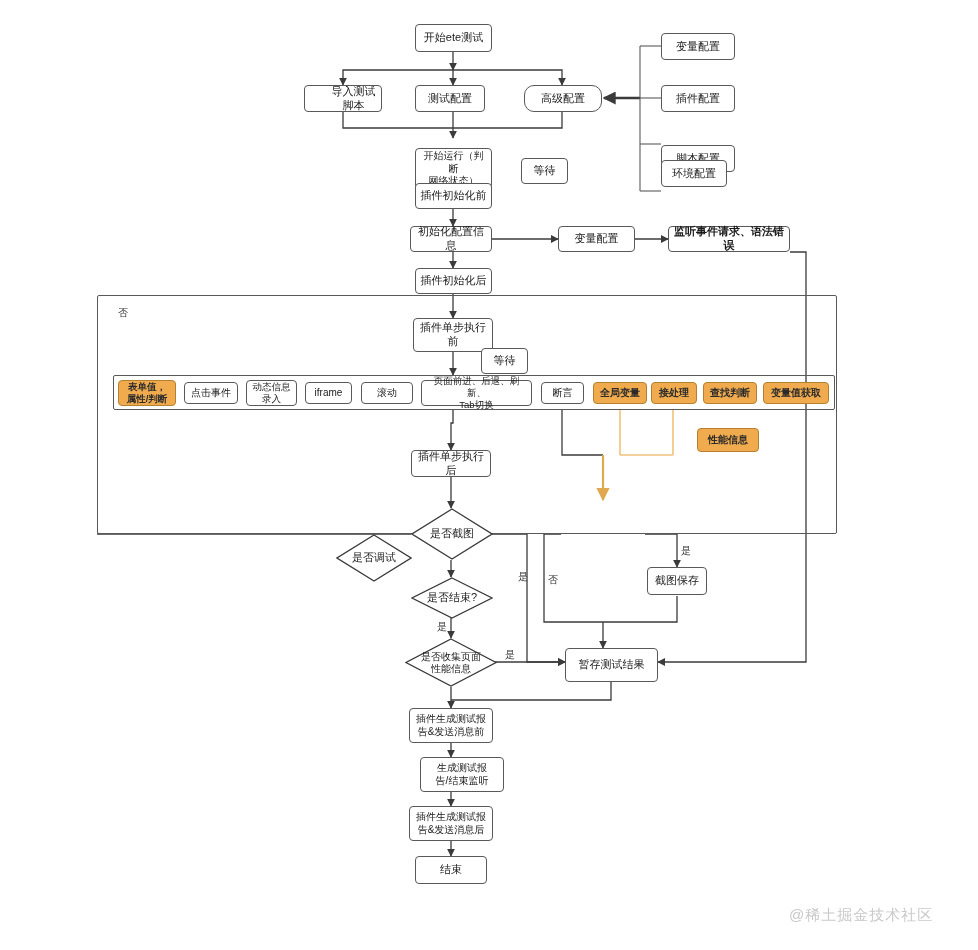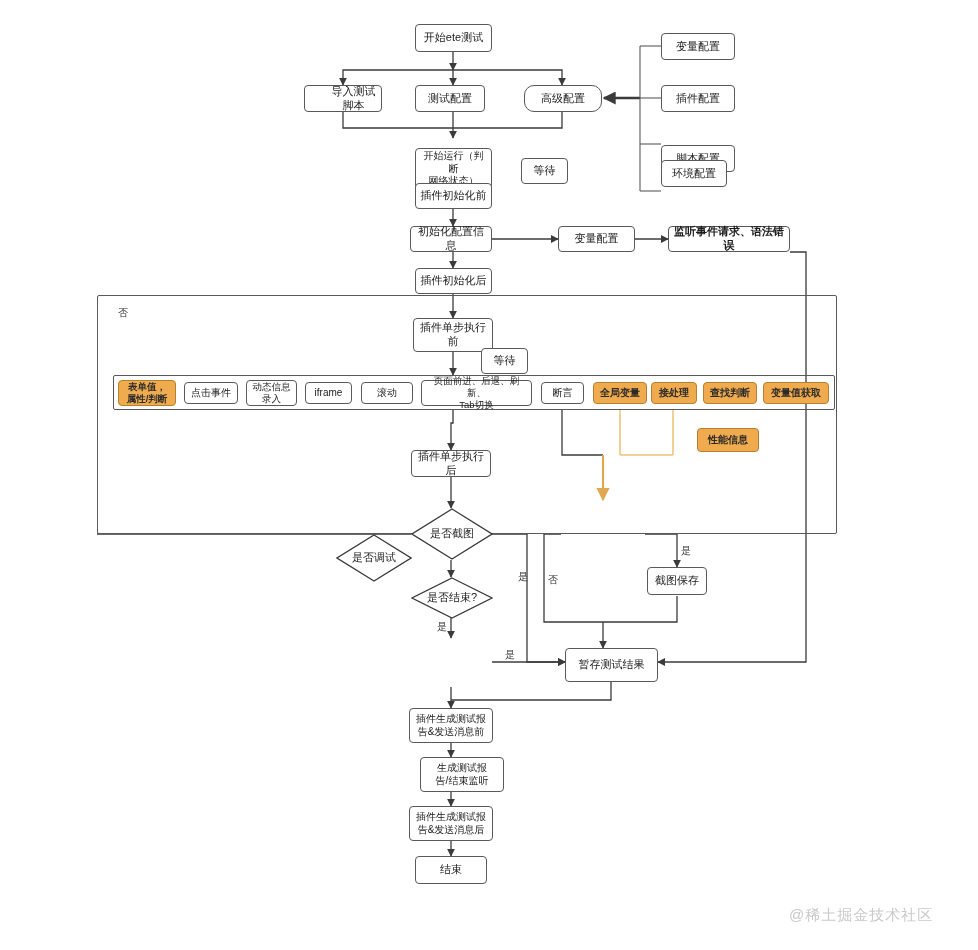--- a/index.html
+++ b/index.html
@@ -265,20 +265,27 @@
     <div class="diamond-label">是否调试</div>
   </div>
 
   <div class="diamond-wrap" style="left:411px; top:577px; width:82px; height:42px;">
     <svg viewBox="0 0 82 42" preserveAspectRatio="none">
       <polygon points="41,1 81,21 41,41 1,21" fill="#ffffff" stroke="#3b3b3b" stroke-width="1.3"></polygon>
     </svg>
     <div class="diamond-label">是否结束?</div>
   </div>
 
+  <div class="diamond-wrap" style="left:405px; top:638px; width:92px; height:49px;">
+    <svg viewBox="0 0 92 49" preserveAspectRatio="none">
+      <polygon points="46,1 91,24.5 46,48 1,24.5" fill="#ffffff" stroke="#3b3b3b" stroke-width="1.3"></polygon>
+    </svg>
+    <div class="diamond-label" style="font-size:10px;">是否收集页面
+性能信息</div>
+  </div>
 
 
   <div class="node" style="left:647px; top:567px; width:60px; height:28px;">截图保存</div>
 
   <div class="node" style="left:565px; top:648px; width:93px; height:34px;">暂存测试结果</div>
 
   <div class="node" style="left:409px; top:708px; width:84px; height:35px; font-size:10px;">插件生成测试报
 告&amp;发送消息前</div>
 
   <div class="node" style="left:420px; top:757px; width:84px; height:35px; font-size:10px;">生成测试报

